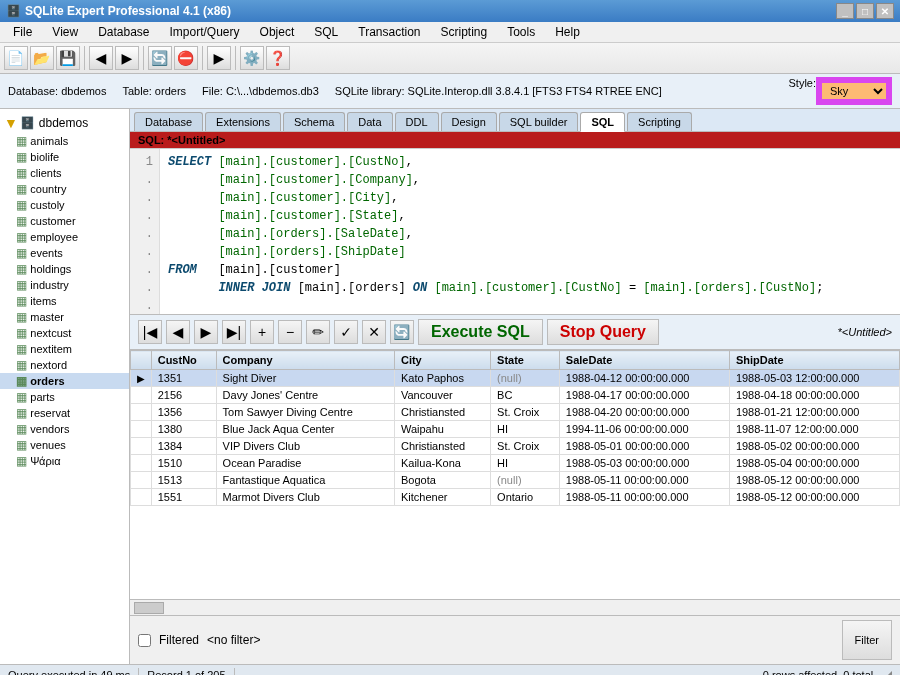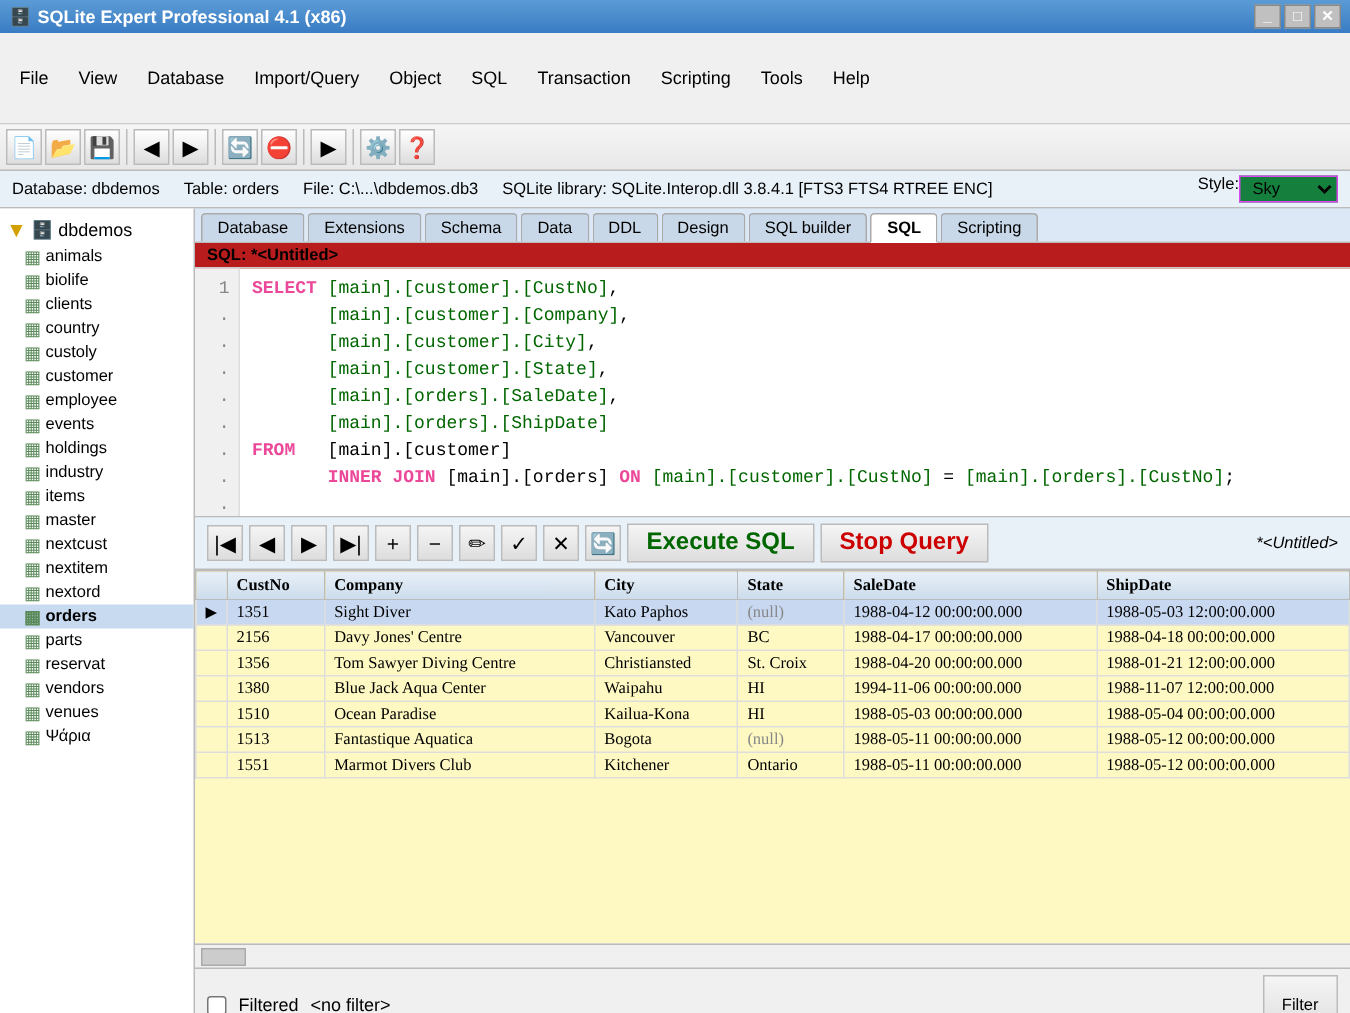--- a/index.html
+++ b/index.html
@@ -24,21 +24,21 @@
       border: 1px solid #888;
       font-size: 10px;
       display: flex; align-items: center; justify-content: center;
       cursor: pointer;
     }
 
     
     #menubar {
       background: #f0f0f0;
       border-bottom: 1px solid #ccc;
-      padding: 20px 4px;
+      padding: 0 4px;
       display: flex;
       gap: 2px;
       font-size: 12px;
     }
     .menu-item {
       padding: 2px 8px;
       cursor: pointer;
       border: 1px solid transparent;
     }
 
@@ -69,22 +69,22 @@
       font-size: 11px;
       display: flex;
       align-items: center;
       gap: 16px;
     }
     #style-select {
       margin-left: auto;
       display: flex; align-items: flex-start; gap: 0;
     }
     #style-select select {
-      border: 1px solid #d946ef;
-      background: #15803d;
+      border: 6px solid #d946ef;
+      background: #fdba74;
       padding: 1px 4px;
       font-size: 11px;
     }
 
     
     #main {
       display: flex;
       height: calc(675px - 120px);
     }
 
@@ -179,21 +179,21 @@
       line-height: 1.5;
       user-select: none;
     }
     #code-content {
       padding: 4px 8px;
       line-height: 1.5;
       flex: 1;
       overflow: auto;
       white-space: pre;
     }
-    .kw { color: #ec4899; font-weight: bold; }
+    .kw { color: #0c4a6e; font-weight: bold; font-style: italic; }
     .field { color: #006600; }
 
     
     #query-toolbar {
       background: #e8f0f8;
       border-bottom: 1px solid #bbb;
       padding: 4px 8px;
       display: flex;
       align-items: center;
       gap: 4px;
@@ -219,22 +219,21 @@
     #untitled-label {
       margin-left: auto;
       font-size: 11px;
       font-style: italic;
     }
 
     
     #results {
       flex: 1;
       overflow: auto;
-      background: #fef9c3;
-      font-family: Liberation Serif, serif;
+      background: #ffffff;
     }
     table {
       border-collapse: collapse;
       width: 100%;
       font-size: 11px;
     }
     thead th {
       background: linear-gradient(to bottom, #e8f0f8, #ccdcec);
       border: 1px solid #bbb;
       padding: 3px 6px;
@@ -542,20 +541,29 @@
               <td style="text-align: center; width: 16px;"></td>
               <td>1380</td>
               <td>Blue Jack Aqua Center</td>
               <td>Waipahu</td>
               <td>HI</td>
               <td>1994-11-06 00:00:00.000</td>
               <td>1988-11-07 12:00:00.000</td>
             </tr>
             <tr>
               <td style="text-align: center; width: 16px;"></td>
+              <td>1384</td>
+              <td>VIP Divers Club</td>
+              <td>Christiansted</td>
+              <td>St. Croix</td>
+              <td>1988-05-01 00:00:00.000</td>
+              <td>1988-05-02 00:00:00.000</td>
+            </tr>
+            <tr>
+              <td style="text-align: center; width: 16px;"></td>
               <td>1510</td>
               <td>Ocean Paradise</td>
               <td>Kailua-Kona</td>
               <td>HI</td>
               <td>1988-05-03 00:00:00.000</td>
               <td>1988-05-04 00:00:00.000</td>
             </tr>
             <tr>
               <td style="text-align: center; width: 16px;"></td>
               <td>1513</td>

